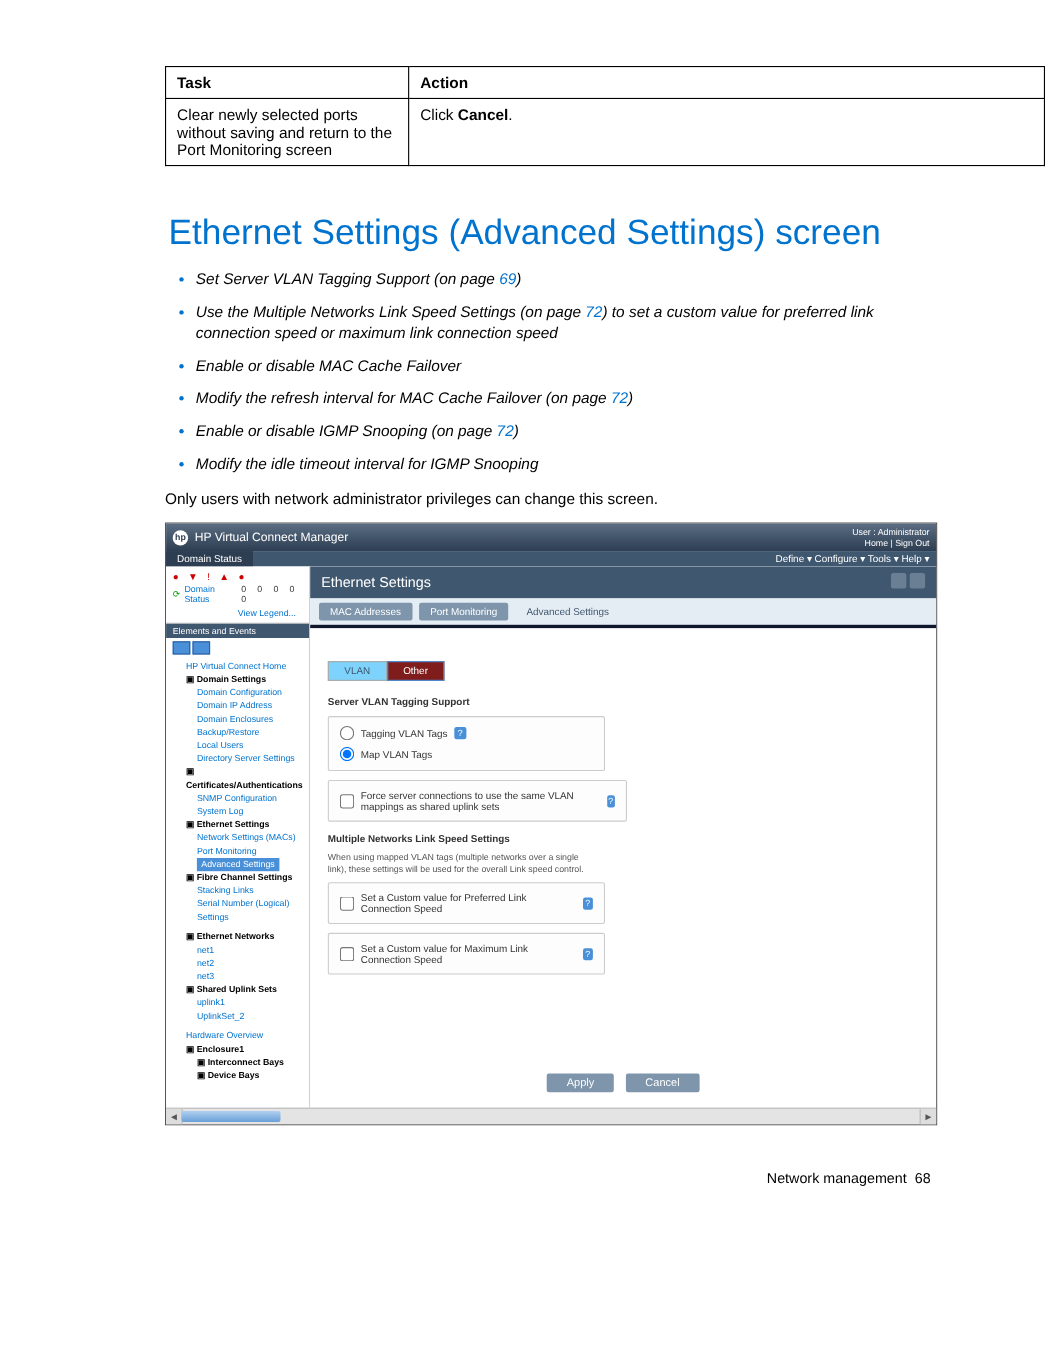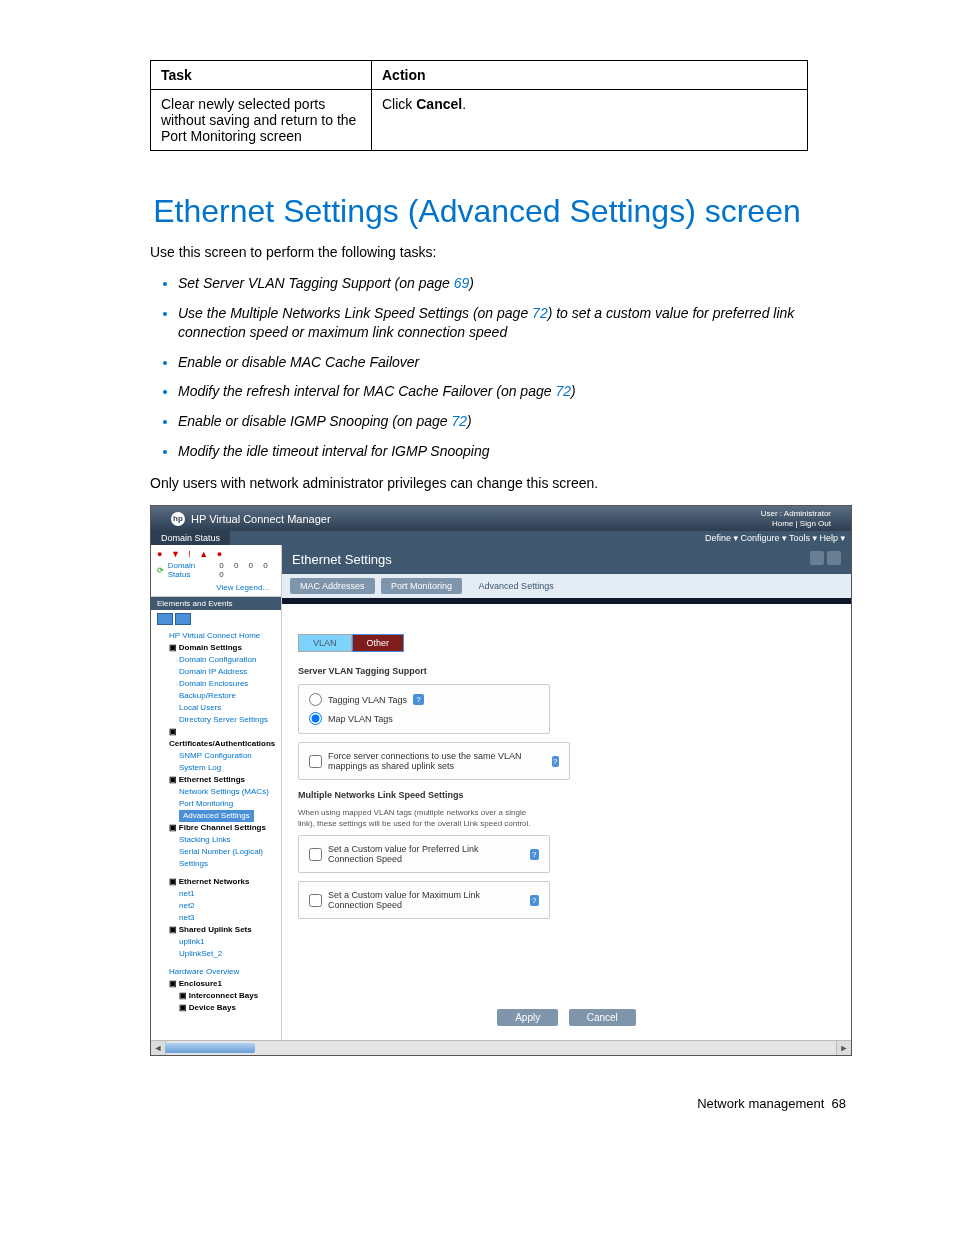--- a/index.html
+++ b/index.html
@@ -10,21 +10,21 @@
     color: #000;
     width: 954px;
   }
   .page {
     padding: 60px 100px 40px 100px;
     box-sizing: border-box;
     width: 954px;
   }
   .task-table {
     border-collapse: collapse;
-    width: 658px;
+    width: 800px;
     margin-left: 50px;
     margin-bottom: 42px;
   }
   .task-table th, .task-table td {
     border: 1px solid #000;
     padding: 6px 10px;
     text-align: left;
     vertical-align: top;
     font-size: 14px;
   }
@@ -72,21 +72,21 @@
     width: 700px;
     margin-left: 50px;
     border: 1px solid #555;
     background: #fff;
     font-size: 9px;
     color: #333;
   }
   .titlebar {
     background: linear-gradient(#5a6d82, #2d3e52);
     color: #fff;
-    padding: 3px 20px;
+    padding: 3px 6px;
     font-size: 11px;
     display: flex;
     align-items: center;
     justify-content: space-between;
   }
   .titlebar-left { display:flex; align-items:center; gap:6px;}
   .hp-logo {
     width: 14px; height:14px; border-radius:50%; background:#fff; display:inline-flex; align-items:center; justify-content:center; color:#2d3e52; font-size:8px; font-weight:bold;
   }
   .titlebar-right { font-size:8px; text-align:right; line-height:1.2; }
@@ -150,21 +150,21 @@
     justify-content:space-between;
     align-items:center;
   }
   .main-header .icons span {
     display:inline-block; width:14px; height:14px; background:#6a7f94; margin-left:3px; border-radius:2px;
   }
   .tab-row {
     background: #e4ecf4;
     padding: 4px 8px;
     font-size: 9px;
-    border-bottom: 6px solid #0f172a;
+    border-bottom: 3px solid #0f172a;
   }
   .tab {
     display:inline-block;
     background: #7e95ab;
     color:#fff;
     padding:3px 10px;
     border-radius:2px;
     margin-right: 4px;
   }
   .tab.active-text {
@@ -260,21 +260,20 @@
         <td class="task-cell">Clear newly selected ports without saving and return to the Port Monitoring screen</td>
         <td>
           <span>Click </span><b>Cancel</b><span>.</span>
         </td>
       </tr>
     </tbody>
   </table>
 
   <h1 class="section-title">Ethernet Settings (Advanced Settings) screen</h1>
 
-  <p class="intro">Use this screen to perform the following tasks:</p>
 
   <ul class="bullets">
     <li>
       <span>Set Server VLAN Tagging Support (on page </span><span class="link">69</span><span>)</span>
     </li>
     <li>
       <span>Use the Multiple Networks Link Speed Settings (on page </span><span class="link">72</span><span>) to set a custom value for preferred link connection speed or maximum link connection speed</span>
     </li>
     <li>Enable or disable MAC Cache Failover</li>
     <li>

